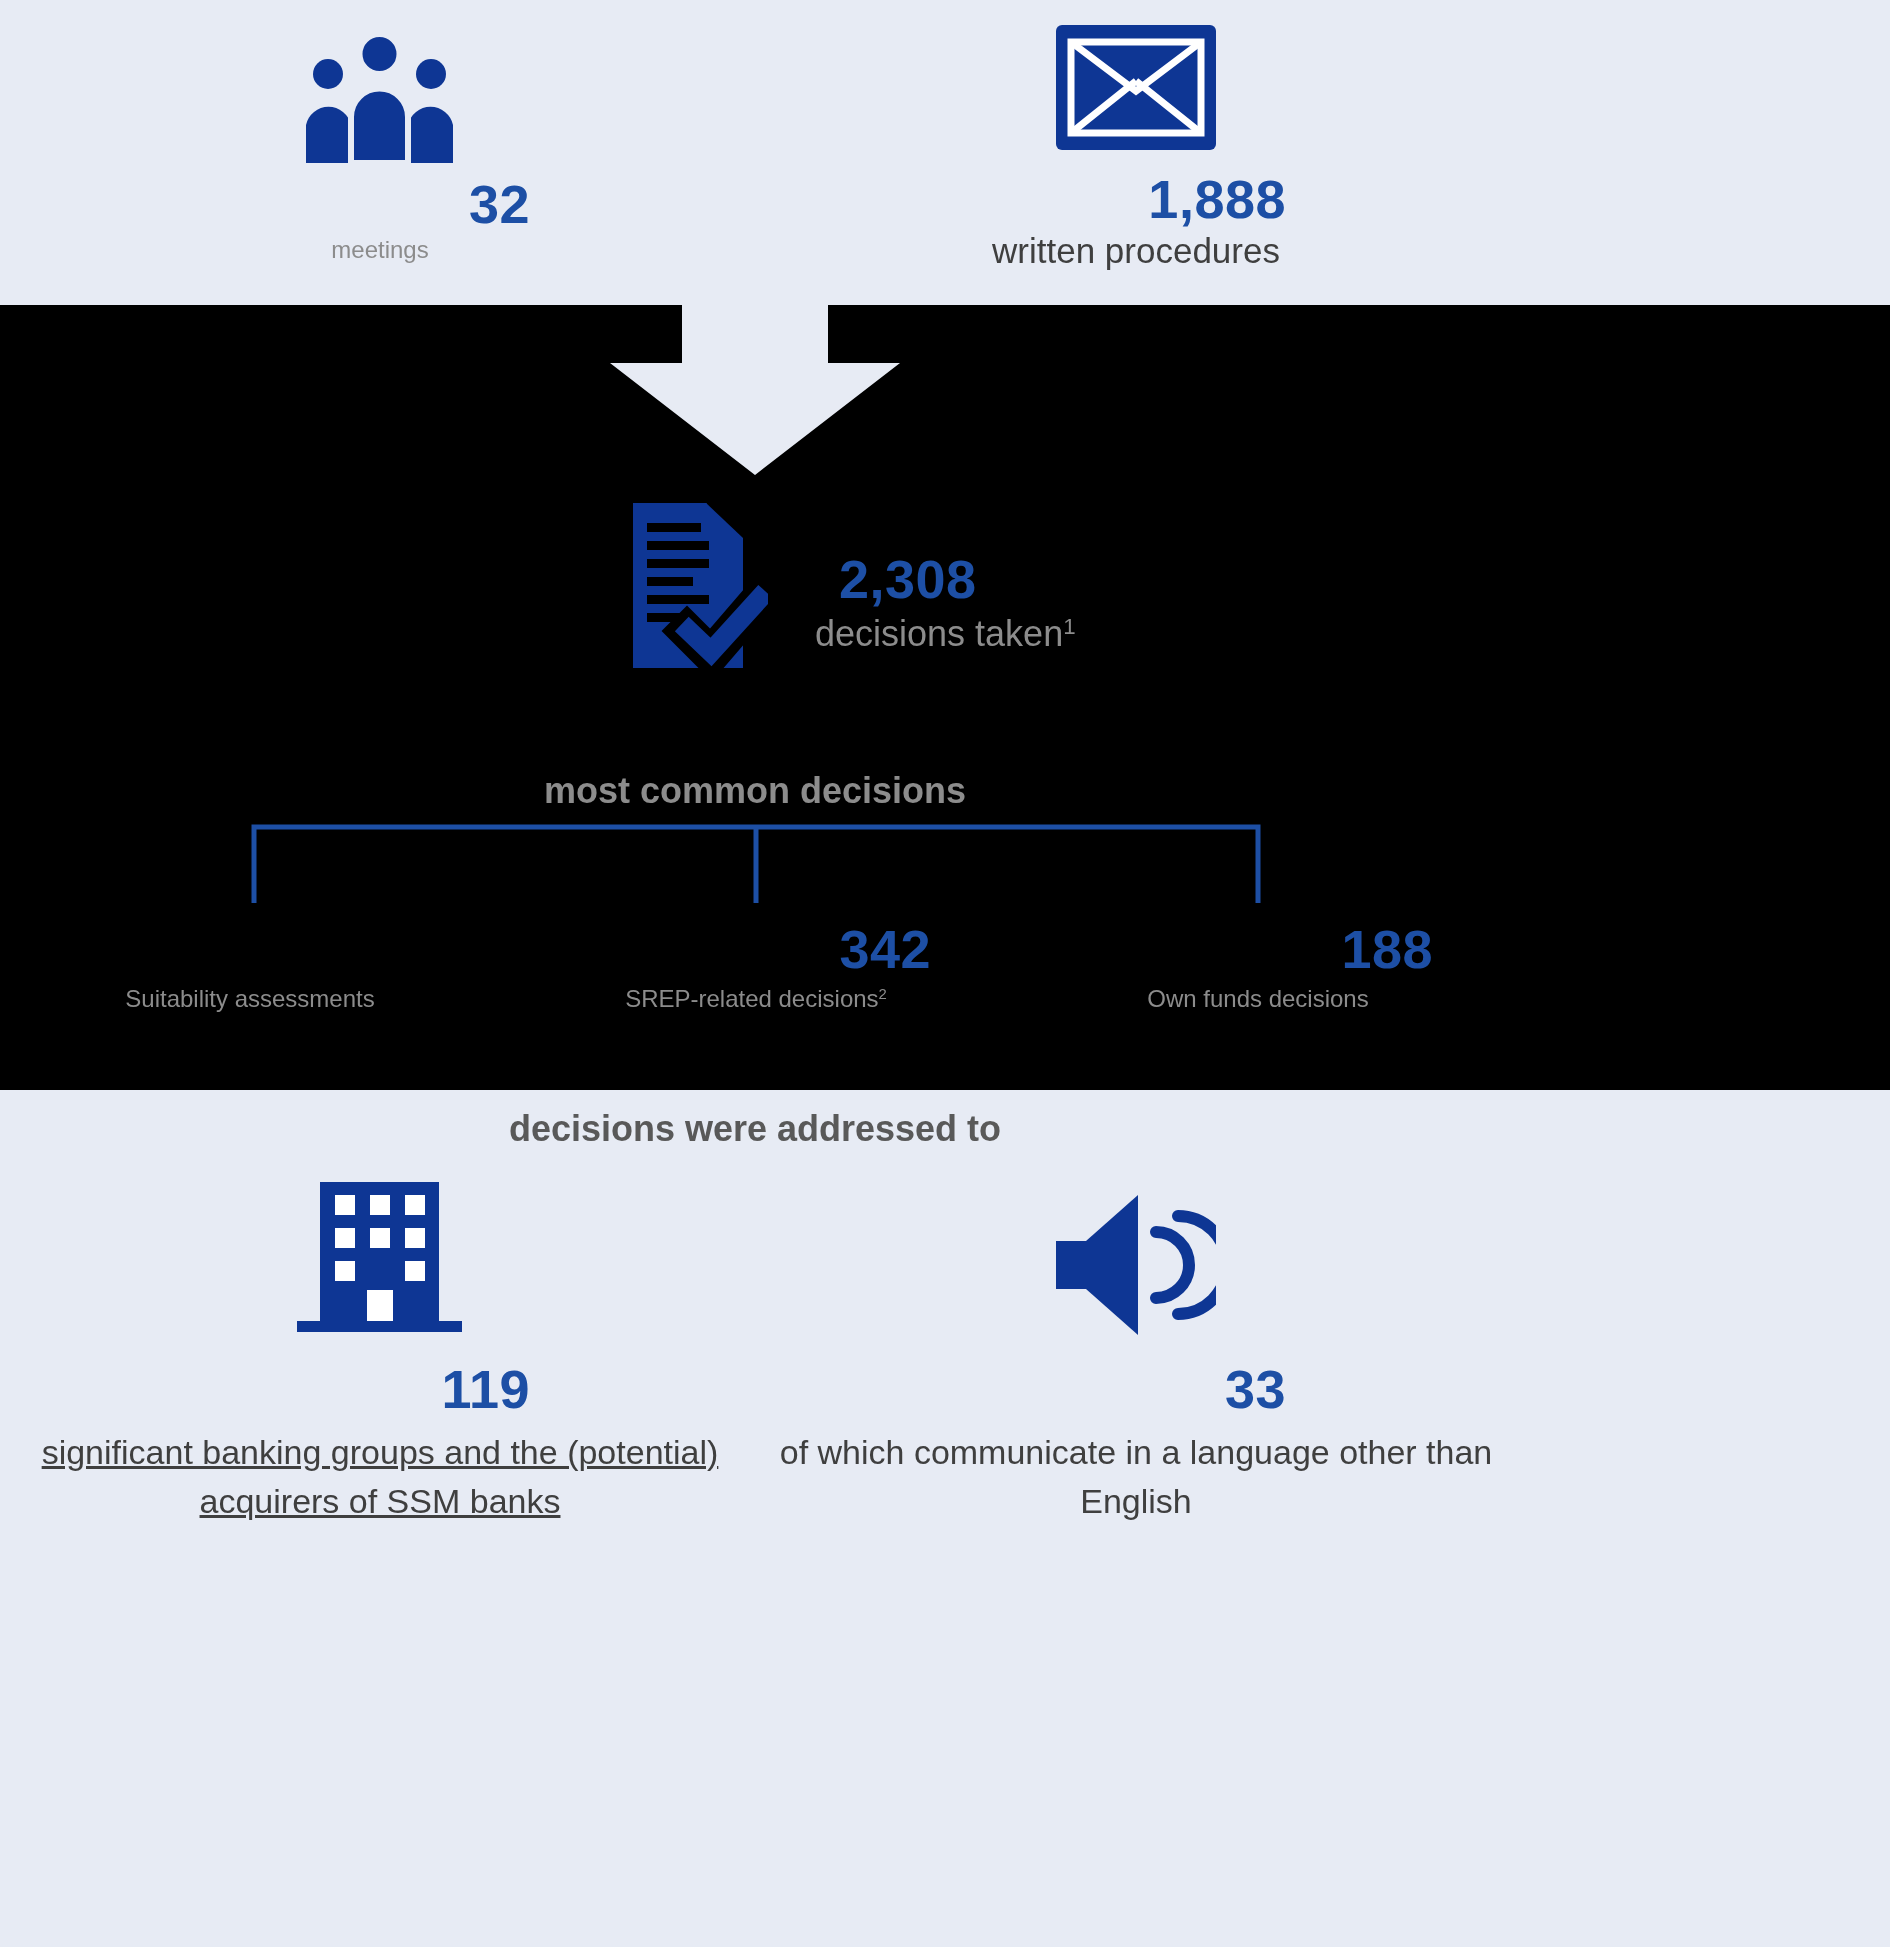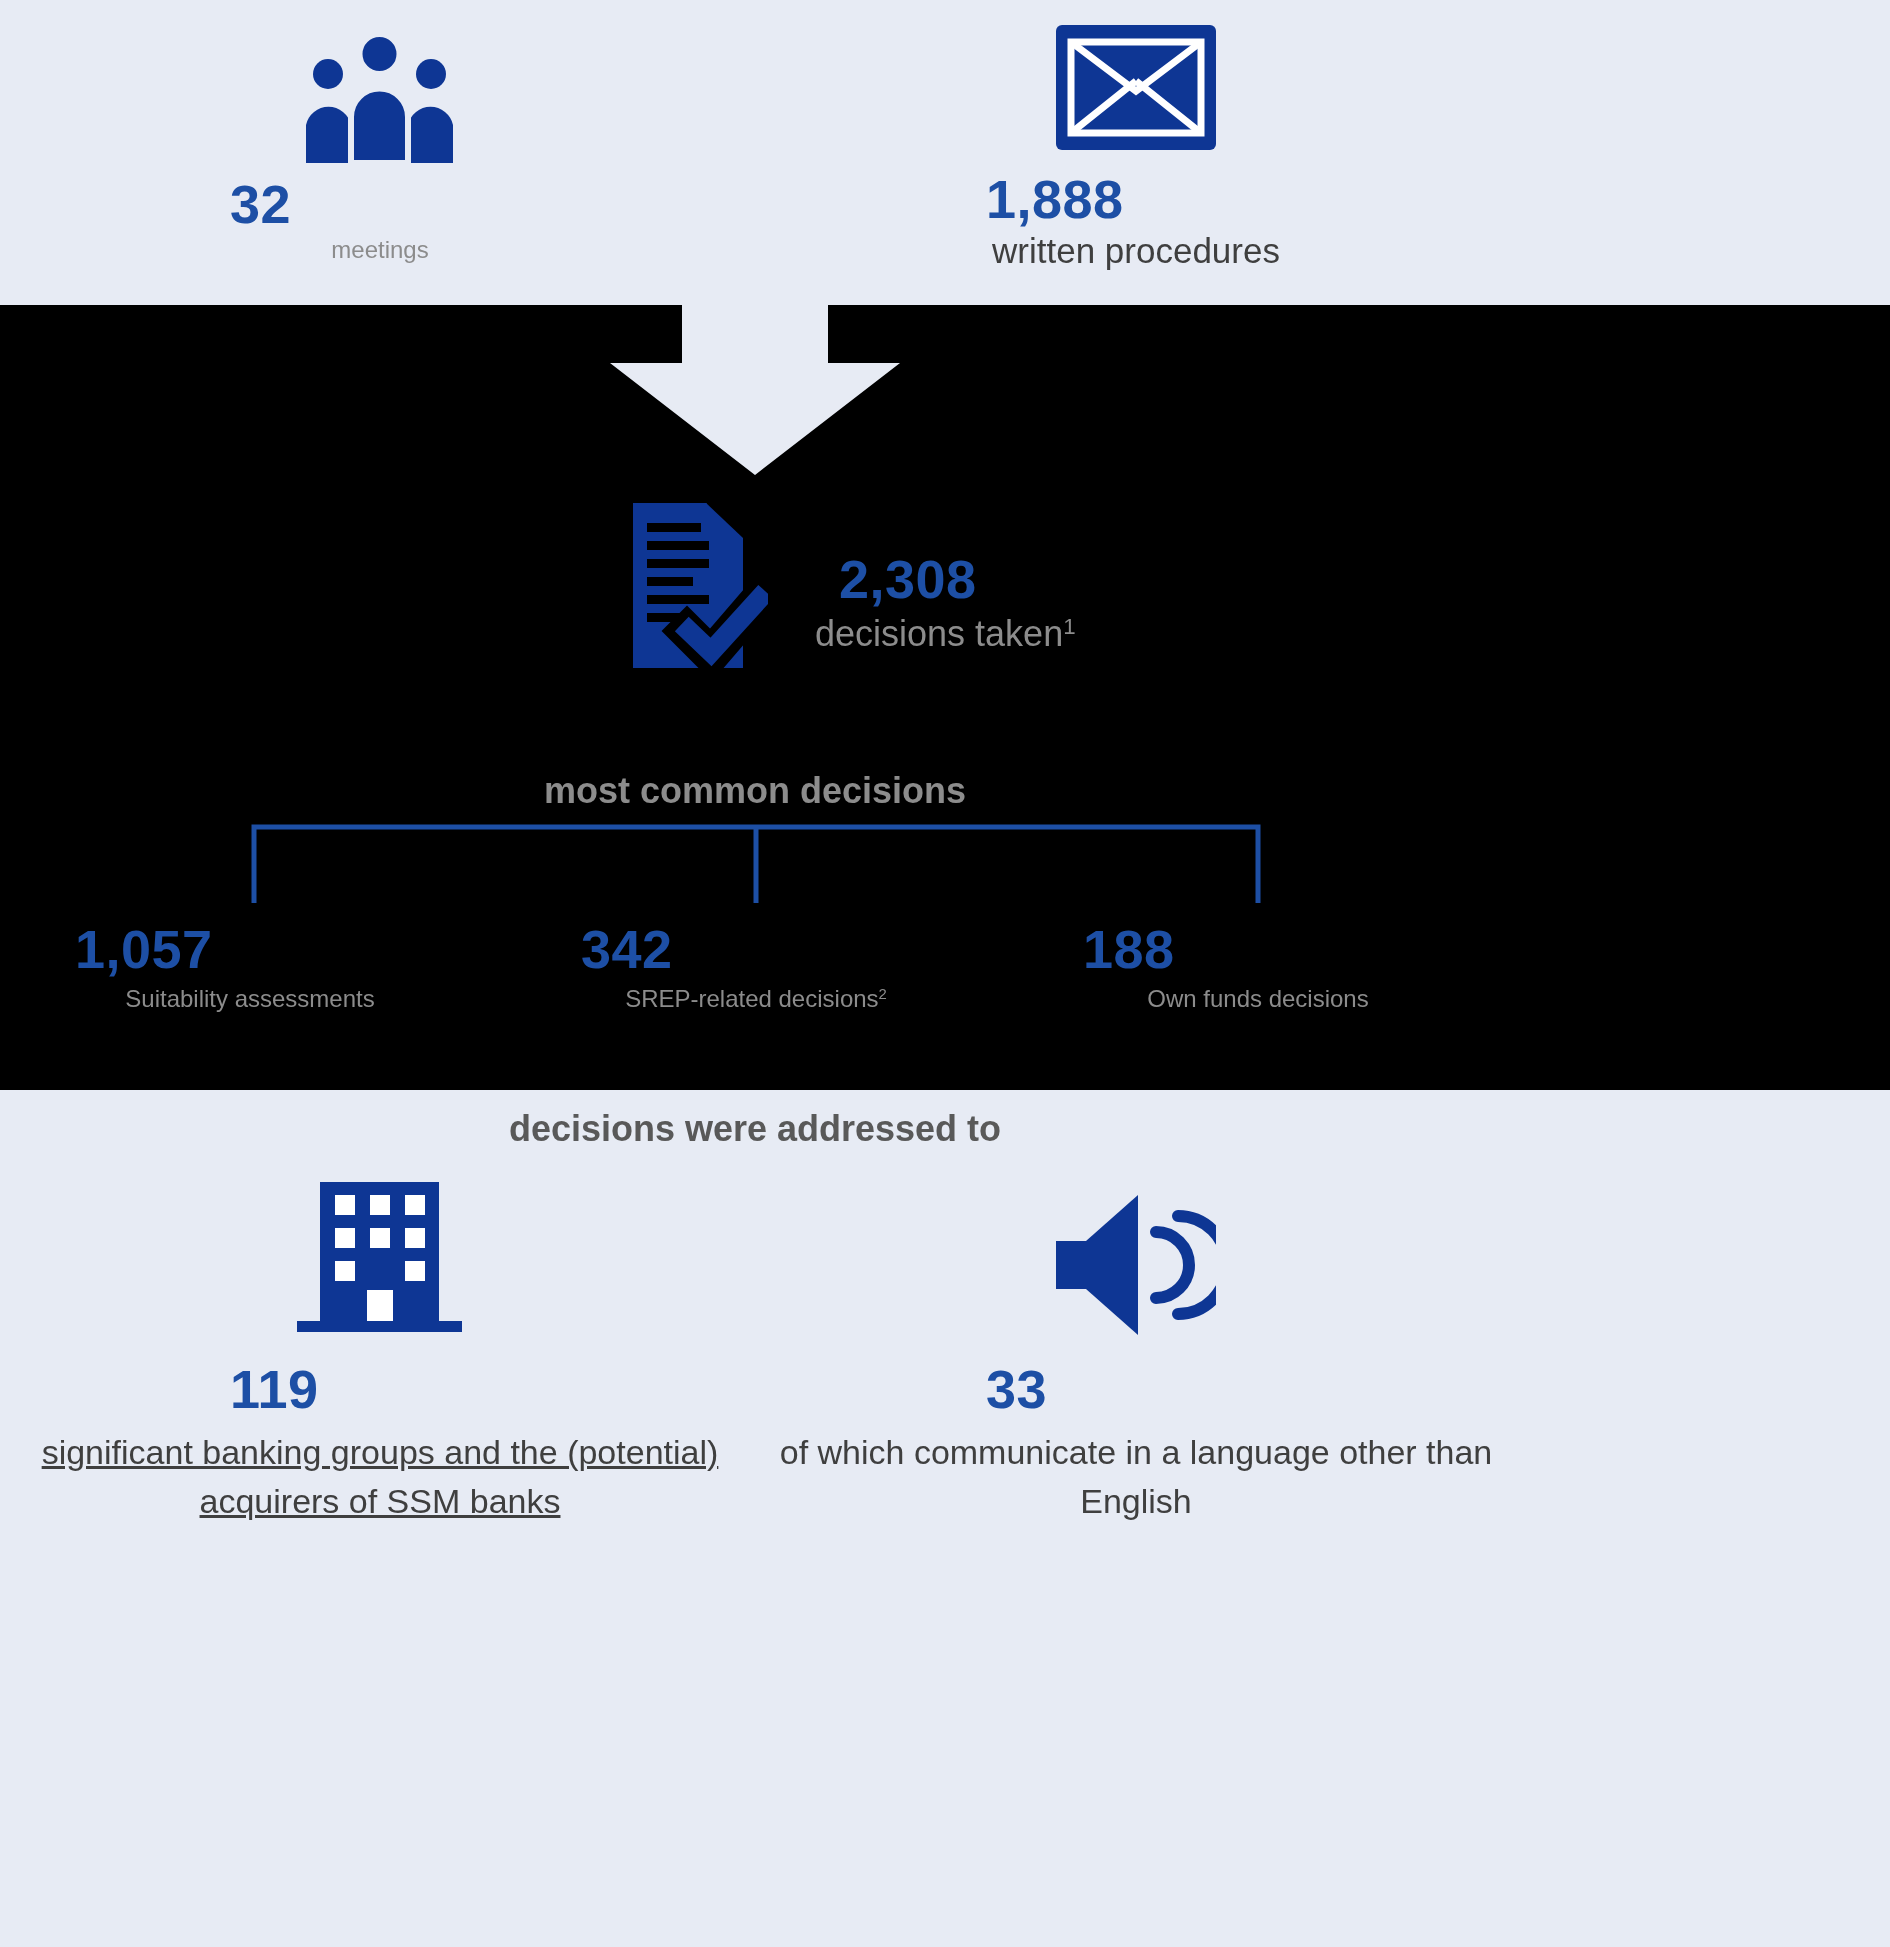--- a/index.html
+++ b/index.html
@@ -20,21 +20,21 @@
     width:1890px;
     background:var(--panel-bg,#e7ebf4);
   }
   .top-panel { top:0; height:305px; }
   .bottom-panel { top:1090px; height:857px; }
   .abs { position:absolute; }
   .num {
     font-weight:700;
     color:var(--number-blue,#1d4fa5);
     font-size:54px;
-    text-align:left;
+    text-align:right;
     letter-spacing:0.5px;
   }
   .lbl-gray  { color:var(--gray-light,#8c8c8c); font-size:24px; text-align:center; }
   .lbl-dark  { color:var(--gray-dark,#3f3f3f); font-size:35px; text-align:center; }
   .section-title   { color:var(--gray-light,#8c8c8c); font-weight:700; font-size:36px; text-align:center; }
   .addressed-title { color:var(--gray-mid,#595959);  font-weight:700; font-size:36px; text-align:center; }
   .caption {
     color:var(--gray-dark,#3f3f3f);
     font-size:34px;
     text-align:center;
@@ -98,21 +98,20 @@
   </svg>
   <div class="abs num" style="left:812px; top:548px; text-align:right;margin-left:27px;">2,308</div>
   <div class="abs lbl-gray" style="left:815px; top:613px; text-align:left; font-size:36px;"><span>decisions taken</span><sup>1</sup></div>
 
   <div class="abs section-title" style="left:455px; top:770px; width:600px;">most common decisions</div>
 
   <svg class="abs" style="left:250px; top:823px;" width="1012" height="80" viewBox="0 0 1012 80" aria-hidden="true">
     <path class="bracket-path" style="stroke-width:5" d="M4,80 V4 H1008 V80 M506,4 V80"></path>
   </svg>
 
-  <div class="abs num" style="left:75px; top:918px; width:350px;">1,057</div>
   <div class="abs lbl-gray" style="left:20px; top:985px; width:460px;"><span>Suitability assessments</span><sup></sup></div>
 
   <div class="abs num" style="left:581px; top:918px; width:350px;">342</div>
   <div class="abs lbl-gray" style="left:526px; top:985px; width:460px;"><span>SREP-related decisions</span><sup>2</sup></div>
 
   <div class="abs num" style="left:1083px; top:918px; width:350px;">188</div>
   <div class="abs lbl-gray" style="left:1028px; top:985px; width:460px;"><span>Own funds decisions</span><sup></sup></div>
 
   <div class="abs addressed-title" style="left:405px; top:1108px; width:700px;">decisions were addressed to</div>
 

